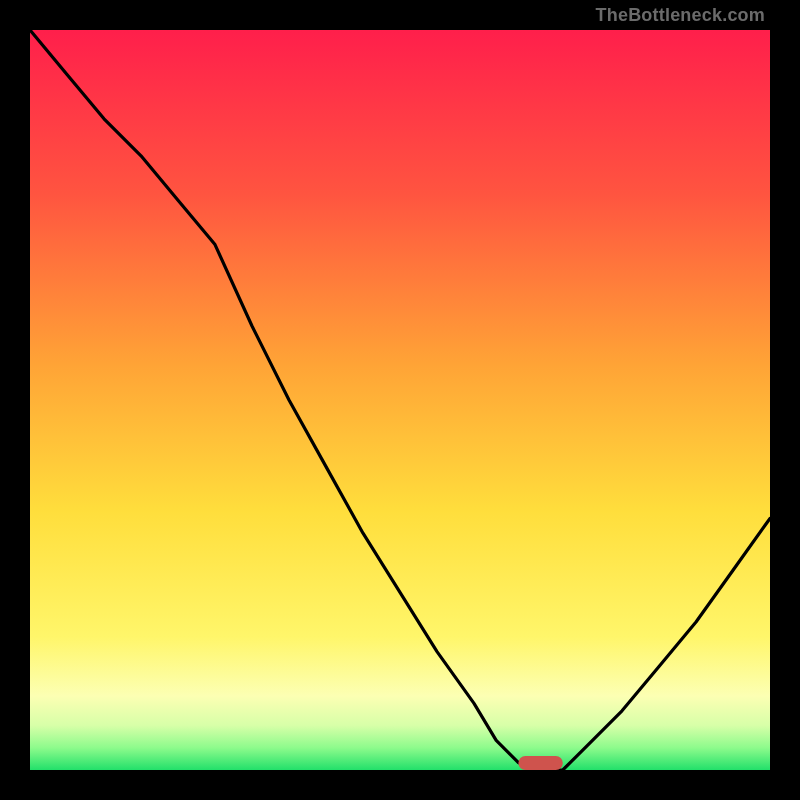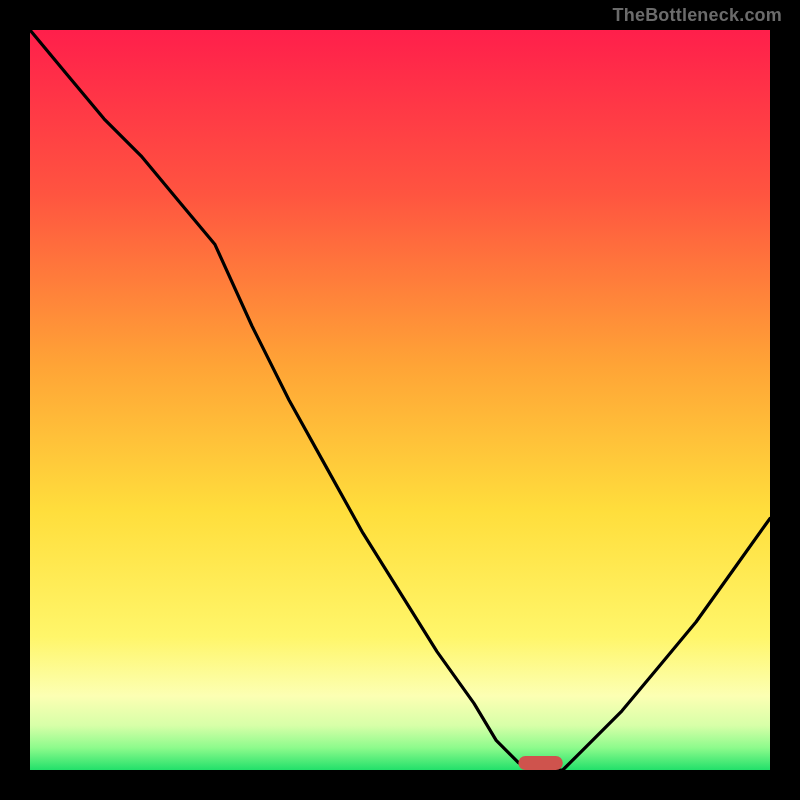--- a/index.html
+++ b/index.html
@@ -23,21 +23,21 @@
     height: 740px;
     overflow: hidden;
   }
   .gradient-bg {
     position: absolute;
     inset: 0;
   }
   .watermark {
     position: absolute;
     top: 6px;
-    right: 18px;
+    right: 35px;
     font: 600 18px/1 -apple-system, Helvetica, Arial, sans-serif;
     color: #6b6b6b;
     letter-spacing: 0.2px;
   }
   svg.curve {
     position: absolute;
     inset: 0;
   }
   .minimum-marker {
     fill: #cf534d;

